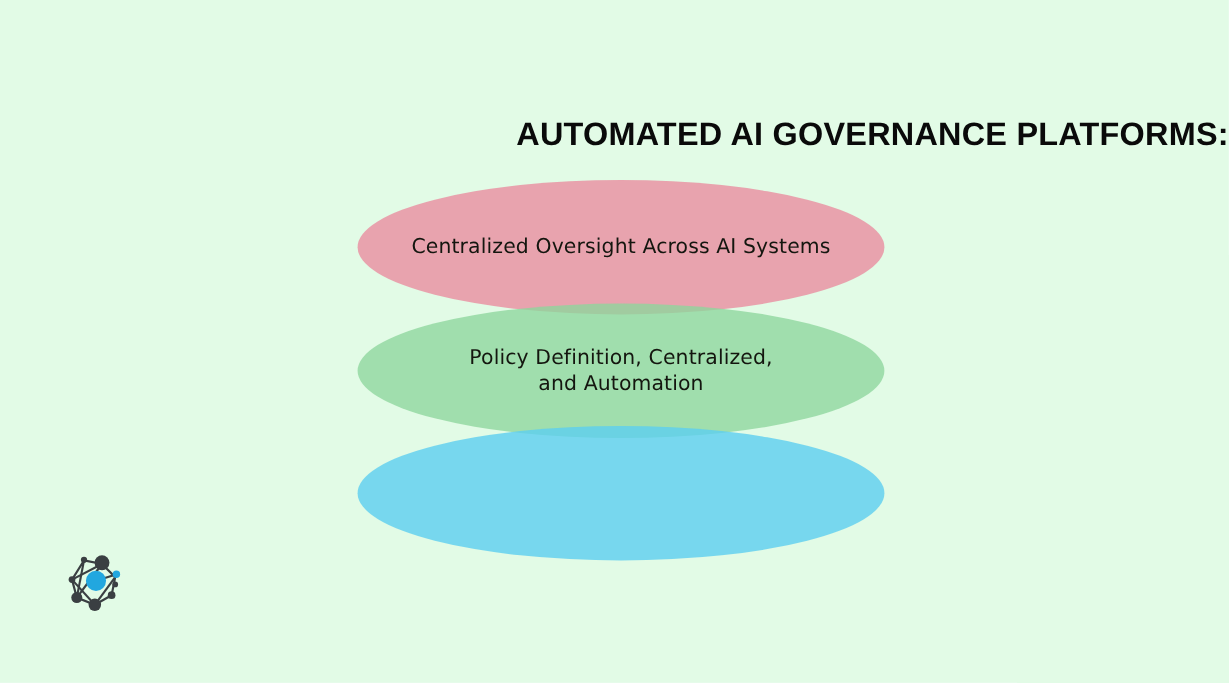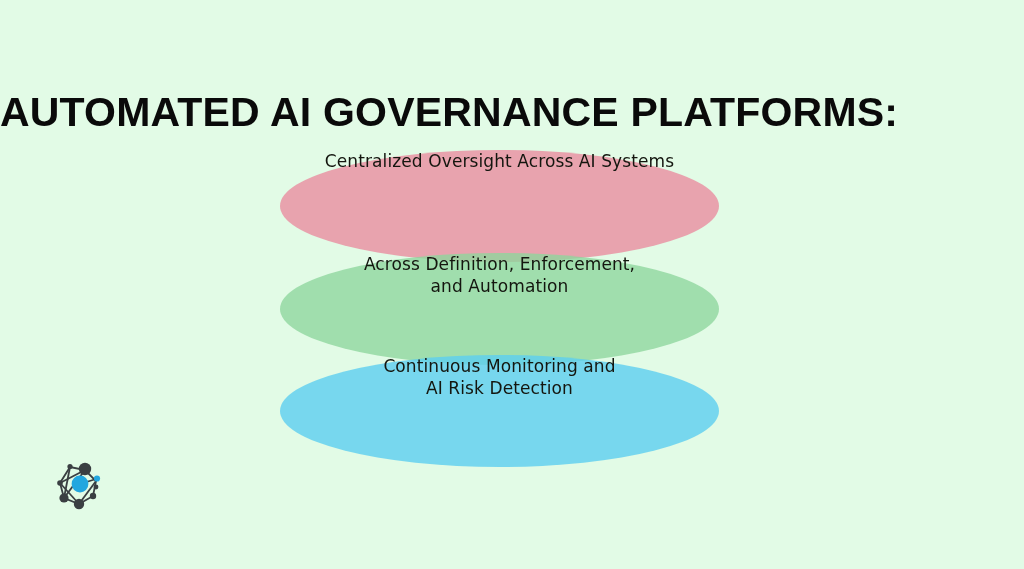--- a/index.html
+++ b/index.html
@@ -19,48 +19,48 @@
     background: #e2fbe6;
     overflow: hidden;
   }
 
   
   #title {
     position: absolute;
     left: 0;
     top: 52px;
     width: 1024px;
-    text-align: left;
+    text-align: right;
     font-family: "Liberation Sans", sans-serif;
     font-weight: bold;
-    font-size: 41px;
+    font-size: 27px;
     line-height: 40px;
     letter-spacing: 0.2px;
     color: #0a0a0a;
     white-space: pre-line;
   }
   #title .line {
     display: block;
   }
 
   
   #diagram {
     position: absolute;
     left: 0;
     top: 0;
     width: 1024px;
     height: 569px;
   }
   .ellipse-wrap {
     position: absolute;
-    left: 280px;
+    left: 298px;
     width: 439px;
     height: 112px;
     display: flex;
-    align-items: flex-start;
+    align-items: center;
     justify-content: center;
   }
   .ellipse-shape {
     position: absolute;
     left: 0;
     top: 0;
     width: 100%;
     height: 100%;
     border-radius: 50%;
   }
@@ -104,28 +104,26 @@
 
   <div id="diagram">
 
     <div class="ellipse-wrap" id="ellipse-1">
       <div class="ellipse-shape"></div>
       <div class="ellipse-label">Centralized Oversight Across AI Systems</div>
     </div>
 
     <div class="ellipse-wrap" id="ellipse-2">
       <div class="ellipse-shape"></div>
-      <div class="ellipse-label">Across Definition, Enforcement,
+      <div class="ellipse-label">Policy Definition, Centralized,
 and Automation</div>
     </div>
 
     <div class="ellipse-wrap" id="ellipse-3">
       <div class="ellipse-shape"></div>
-      <div class="ellipse-label">Continuous Monitoring and
-AI Risk Detection</div>
     </div>
 
   </div>
 
   <div id="logo">
     <svg viewBox="0 0 56 56" width="56" height="56" aria-hidden="true">
       <g stroke="#3a3f42" stroke-width="1.8" fill="none">
         <path d="M18 10 L33 13 L44 24 L41 39 L27 47 L12 41 L8 26 Z"></path>
         <path d="M18 10 L12 41"></path>
         <path d="M8 26 L33 13"></path>

